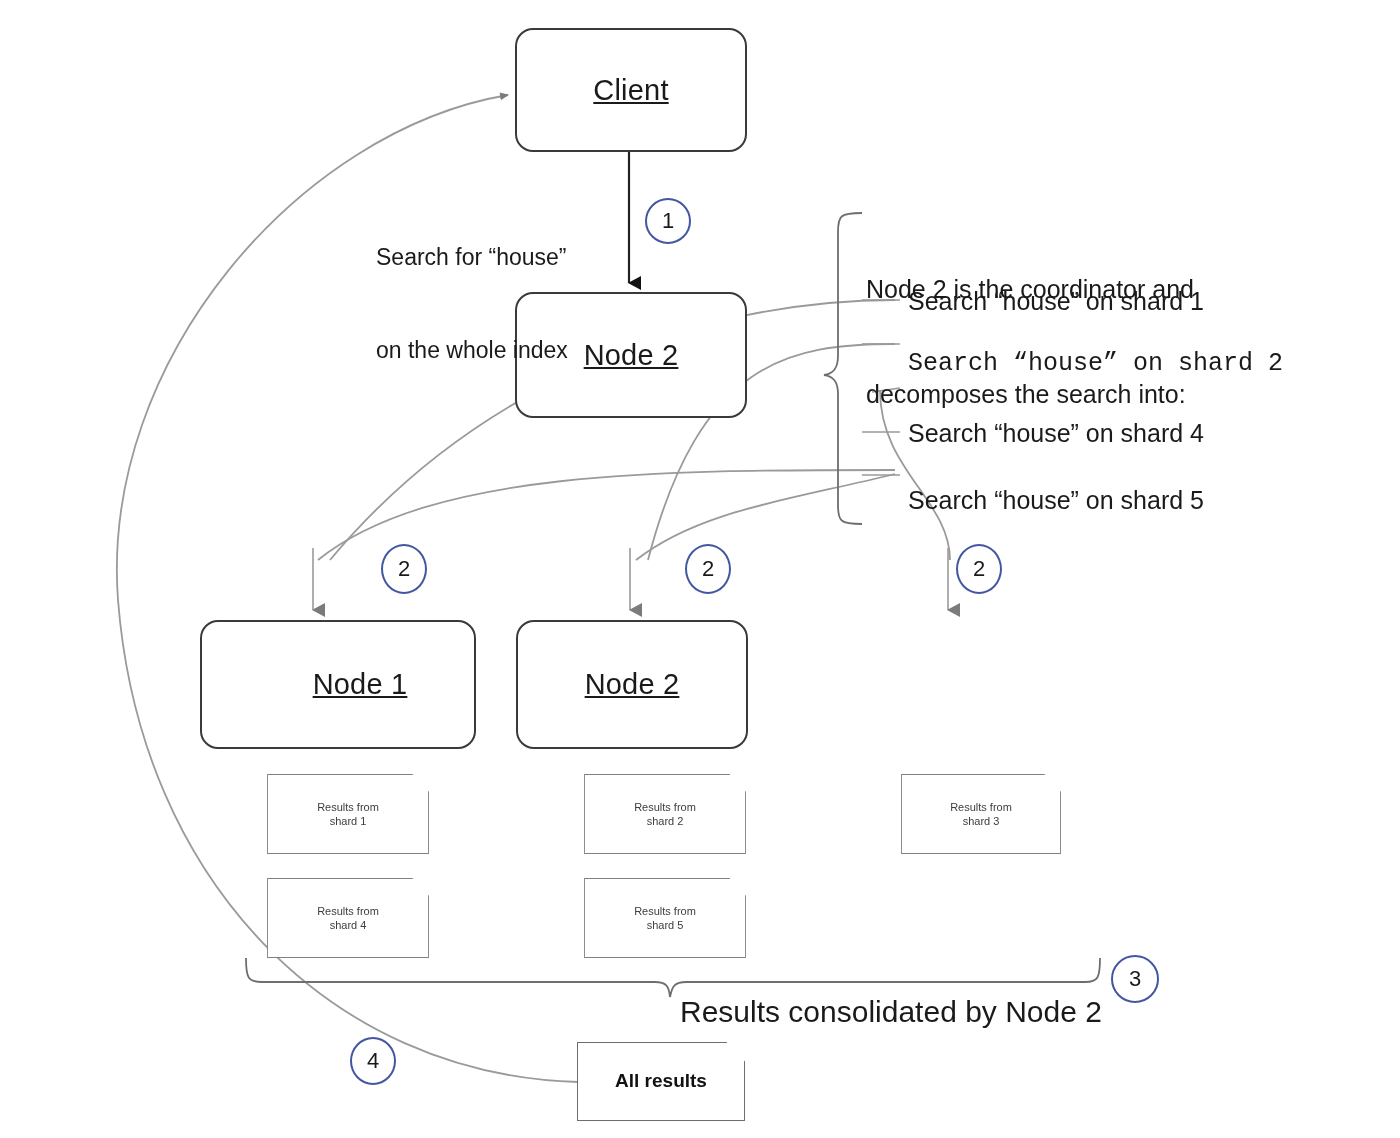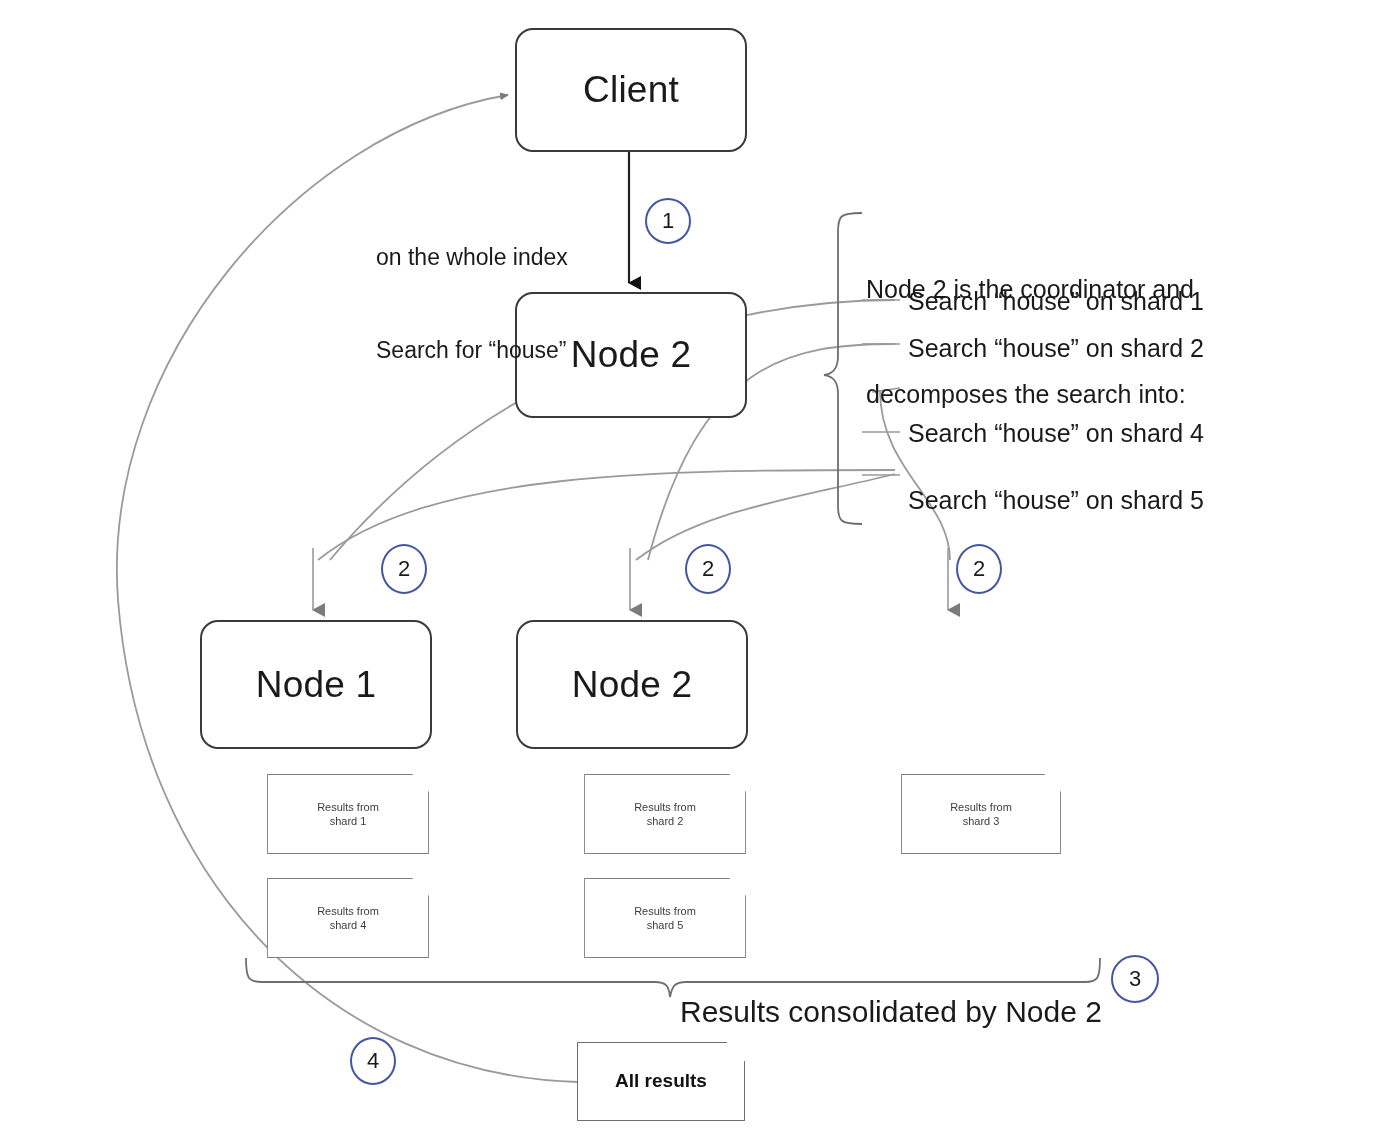--- a/index.html
+++ b/index.html
@@ -28,23 +28,24 @@
     border-radius: 18px;
     background: #ffffff;
     display: flex;
     align-items: center;
     justify-content: center;
     color: #111111;
     font-family: "Liberation Sans", sans-serif;
     z-index: 3;
   }
   .node-label {
-    font-size: 37px;
+    font-size: 29px;
     letter-spacing: 0.2px;
     color: #1a1a1a;
+    text-decoration: underline;
   }
   .doc-box {
     position: absolute;
     background: #ffffff;
     z-index: 3;
     display: flex;
     align-items: center;
     justify-content: center;
     text-align: center;
   }
@@ -192,21 +193,21 @@
   </svg>
 
   <div class="node-box" style="left:515px; top:28px; width:228px; height:120px;">
     <span class="node-label">Client</span>
   </div>
 
   <div class="node-box" style="left:515px; top:292px; width:228px; height:122px;">
     <span class="node-label">Node 2</span>
   </div>
 
-  <div class="node-box" style="left:200px; top:620px; width:228px; height:125px;">
+  <div class="node-box" style="left:200px; top:620px; width:228px; height:125px;padding-left:44px;">
     <span class="node-label">Node 1</span>
   </div>
 
   <div class="node-box" style="left:516px; top:620px; width:228px; height:125px;">
     <span class="node-label">Node 2</span>
   </div>
 
 
   <div class="doc-box" style="left:268px; top:775px; width:160px; height:78px;">
     <div class="doc-inner">
@@ -253,31 +254,31 @@
     </div>
   </div>
 
   <div class="doc-box" style="left:578px; top:1043px; width:166px; height:77px;">
     <div class="doc-inner">
       <span class="doc-label bold">All results</span>
     </div>
   </div>
 
   <div class="txt caption-1" style="left:376px; top:180px; width:250px;">
+    <div>Search for “house”</div>
     <div>on the whole index</div>
-    <div>Search for “house”</div>
   </div>
 
   <div class="txt coord-head" style="left:866px; top:202px; width:420px;">
     <div>Node 2 is the coordinator and</div>
     <div>decomposes the search into:</div>
   </div>
 
   <div class="txt shard-line" style="left:908px; top:287px;">Search “house” on shard 1</div>
-  <div class="txt shard-line" style="left:908px; top:334px;">Search “house” on shard 2</div>
+  <div class="txt shard-line" style="left:908px; top:349px;font-family:Liberation Mono, monospace;">Search “house” on shard 2</div>
   <div class="txt shard-line" style="left:908px; top:419px;">Search “house” on shard 4</div>
   <div class="txt shard-line" style="left:908px; top:462px;margin-top:24px;">Search “house” on shard 5</div>
 
   <div class="txt consolidated" style="left:680px; top:995px;">Results consolidated by Node 2</div>
 
   <div class="step-circle" style="left:645px; top:198px; width:42px; height:42px;">
     <span>1</span>
   </div>
   <div class="step-circle" style="left:381px; top:544px; width:42px; height:46px;">
     <span>2</span>

